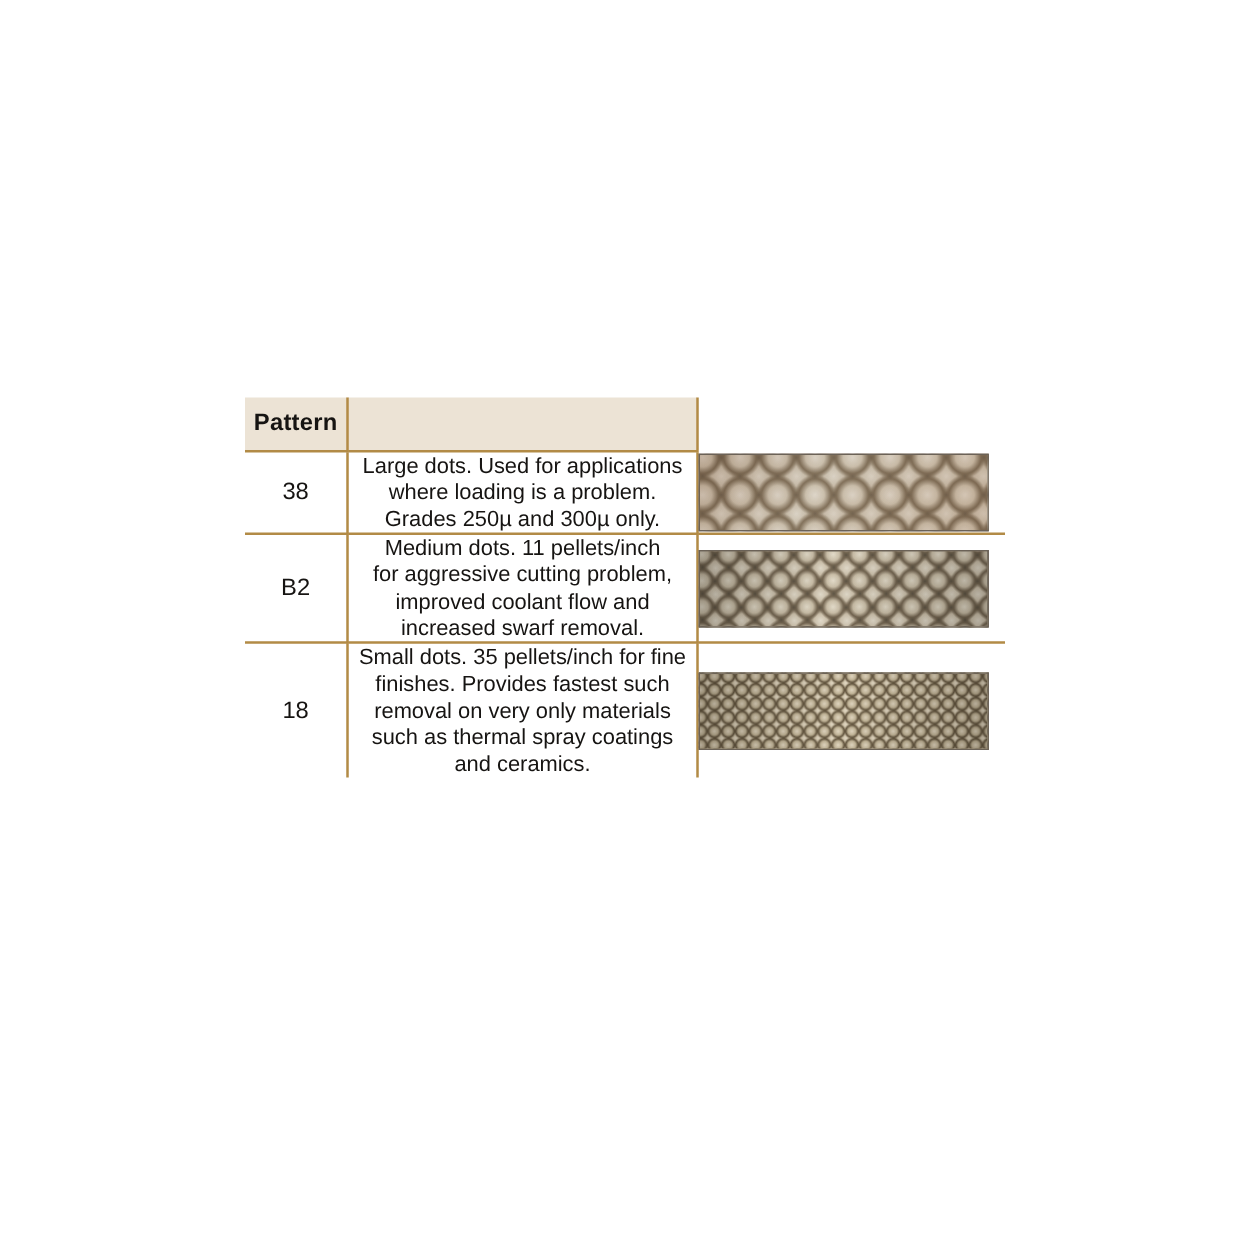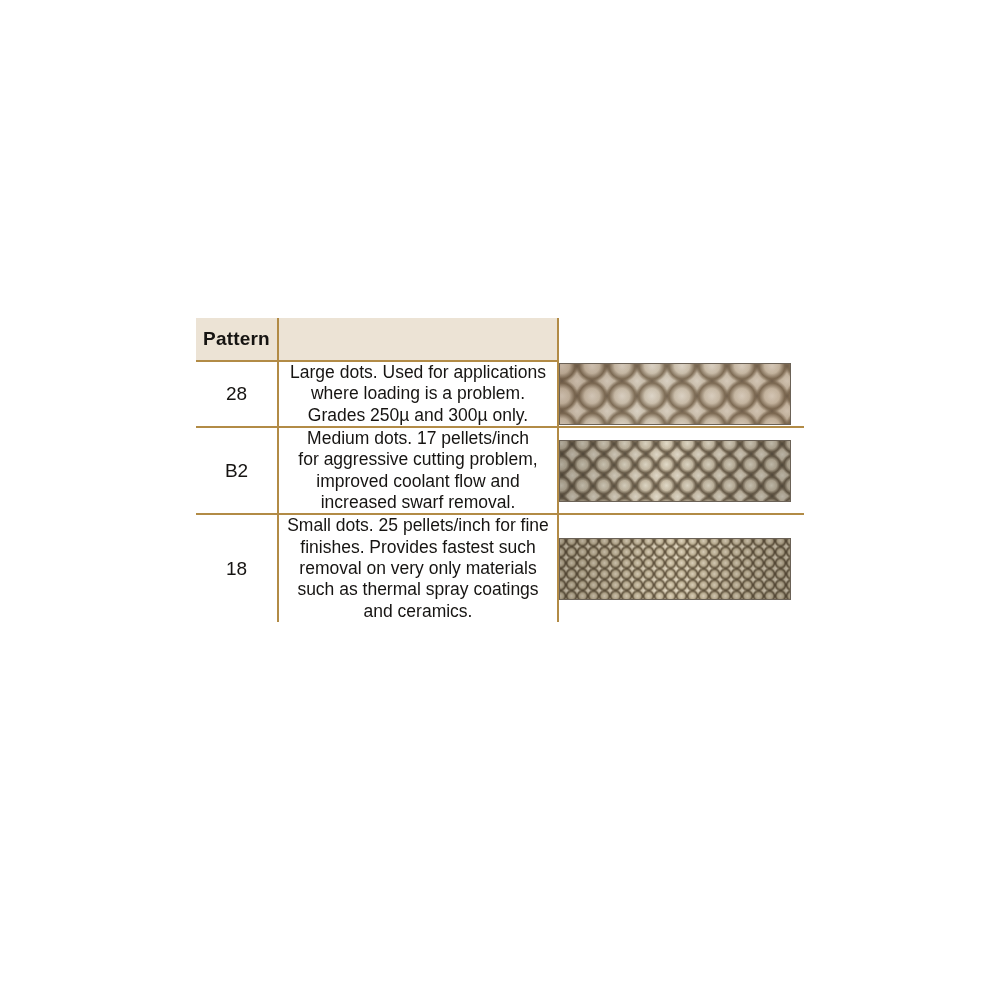--- a/index.html
+++ b/index.html
@@ -189,48 +189,48 @@
     </colgroup>
     <tbody>
 
       <tr>
         <td class="hdr-cell vline-right">Pattern</td>
         <td class="hdr-blank vline-right"></td>
         <td class="hdr-blank right"></td>
       </tr>
 
       <tr class="row-sep">
-        <td class="pattern-cell vline-right">28</td>
+        <td class="pattern-cell vline-right">38</td>
         <td class="desc-cell vline-right">
           <span class="desc-line">Large dots. Used for applications</span>
           <span class="desc-line">where loading is a problem.</span>
           <span class="desc-line">Grades 250µ and 300µ only.</span>
         </td>
         <td class="img-cell">
           <div class="strip strip-21"></div>
         </td>
       </tr>
 
       <tr class="row-sep">
         <td class="pattern-cell vline-right">B2</td>
         <td class="desc-cell vline-right">
-          <span class="desc-line">Medium dots. 17 pellets/inch</span>
+          <span class="desc-line">Medium dots. 11 pellets/inch</span>
           <span class="desc-line">for aggressive cutting problem,</span>
           <span class="desc-line">improved coolant flow and</span>
           <span class="desc-line">increased swarf removal.</span>
         </td>
         <td class="img-cell">
           <div class="strip strip-b2"></div>
         </td>
       </tr>
 
       <tr>
         <td class="pattern-cell vline-right">18</td>
         <td class="desc-cell vline-right">
-          <span class="desc-line">Small dots. 25 pellets/inch for fine</span>
+          <span class="desc-line">Small dots. 35 pellets/inch for fine</span>
           <span class="desc-line">finishes. Provides fastest such</span>
           <span class="desc-line">removal on very only materials</span>
           <span class="desc-line">such as thermal  spray coatings</span>
           <span class="desc-line">and ceramics.</span>
         </td>
         <td class="img-cell">
           <div class="strip strip-18"></div>
         </td>
       </tr>
 

